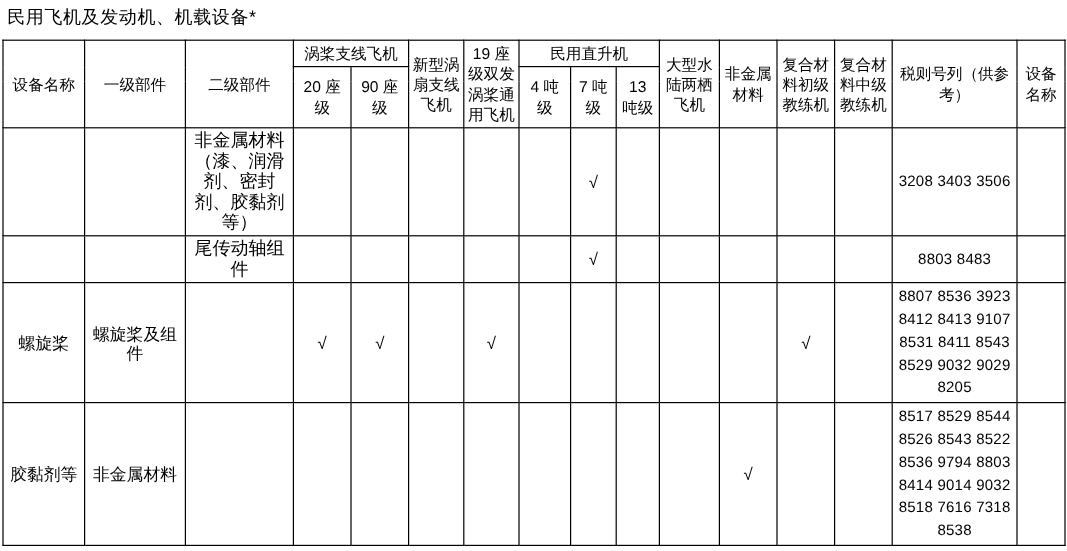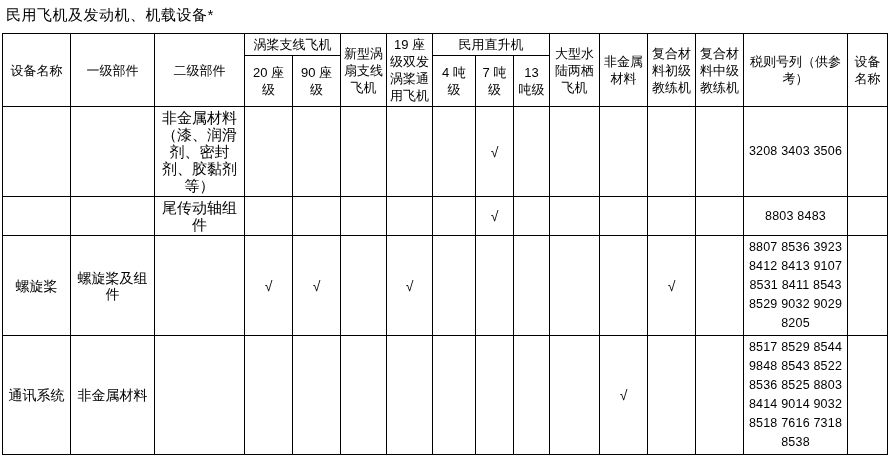--- a/index.html
+++ b/index.html
@@ -182,34 +182,34 @@
           <td class="mark"></td>
           <td class="mark"></td>
           <td class="mark"></td>
           <td class="mark"></td>
           <td class="mark">√</td>
           <td class="mark"></td>
           <td class="codes">8807 8536 3923 8412 8413 9107 8531 8411 8543 8529 9032 9029 8205</td>
           <td class="cell-center-mid"></td>
         </tr>
         <tr style="height:118px">
-          <td class="cell-center-mid">通讯系统</td>
+          <td class="cell-center-mid">胶黏剂等</td>
           <td class="cell-center-mid">非金属材料</td>
           <td class="cell-text"></td>
           <td class="mark"></td>
           <td class="mark"></td>
           <td class="mark"></td>
           <td class="mark"></td>
           <td class="mark"></td>
           <td class="mark"></td>
           <td class="mark"></td>
           <td class="mark"></td>
           <td class="mark">√</td>
           <td class="mark"></td>
           <td class="mark"></td>
-          <td class="codes">8517 8529 8544 9848 8543 8522 8536 8525 8803 8414 9014 9032 8518 7616 7318 8538</td>
+          <td class="codes">8517 8529 8544 8526 8543 8522 8536 9794 8803 8414 9014 9032 8518 7616 7318 8538</td>
           <td class="cell-center-mid"></td>
         </tr>
       </tbody>
     </table>
   </div>
 
 </div>
 
 </body></html>

